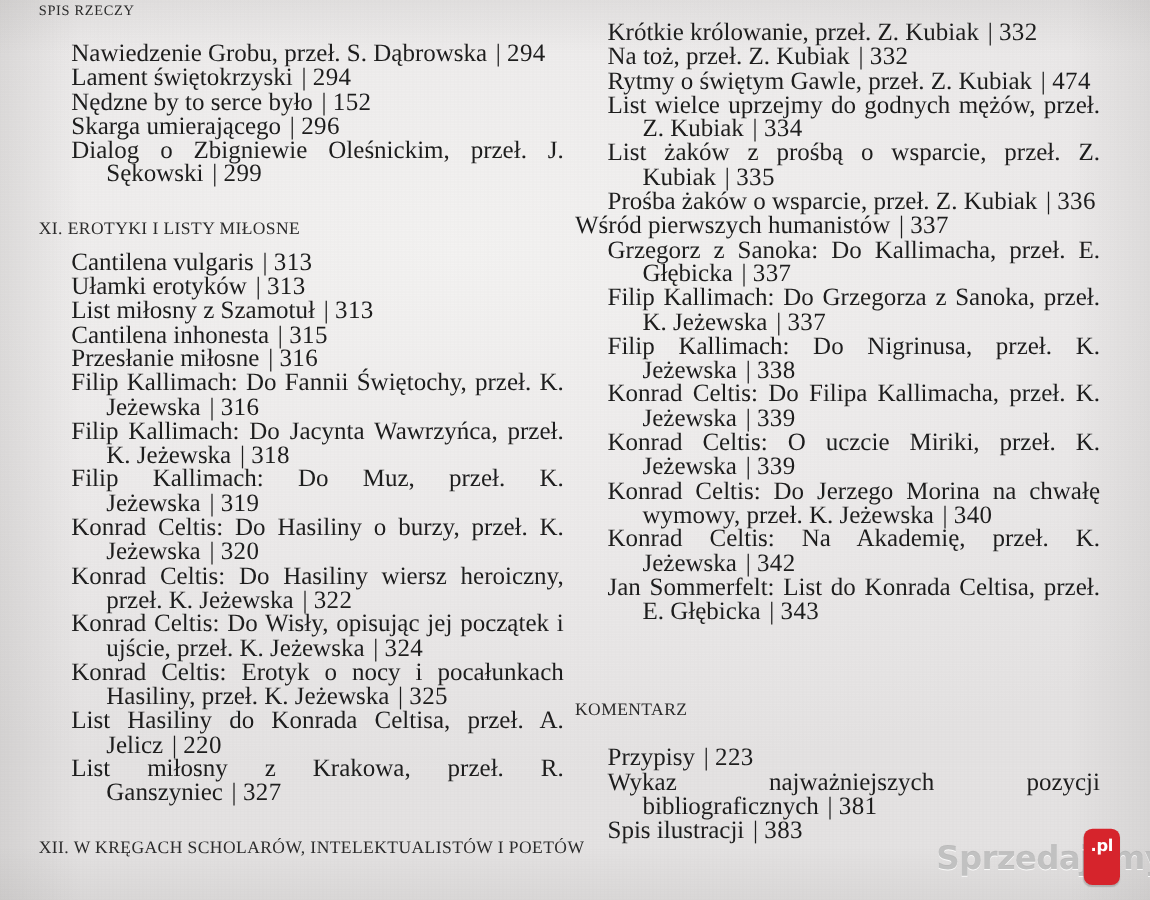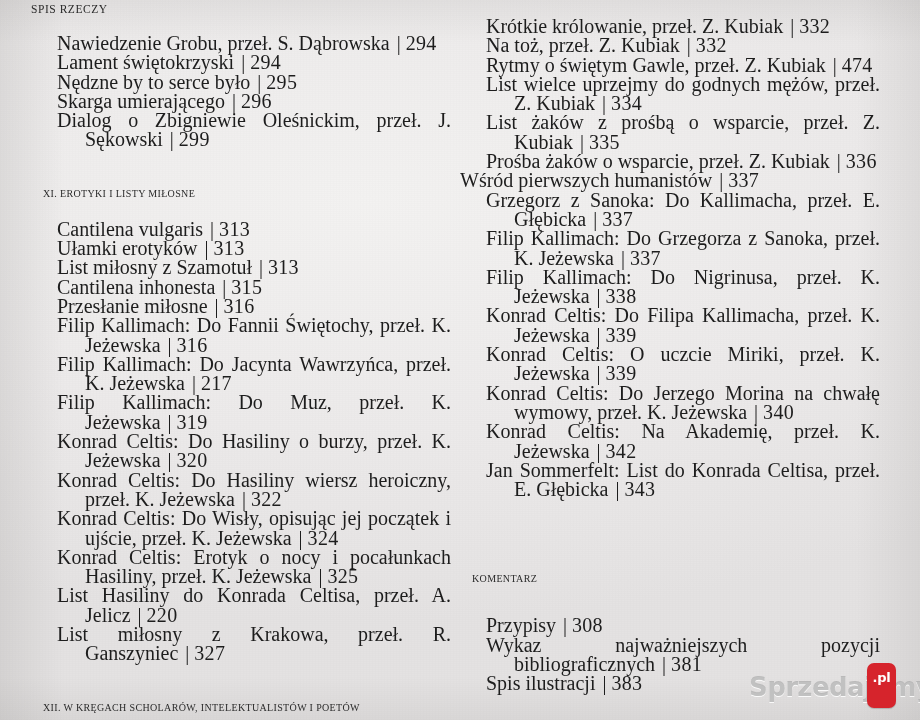--- a/index.html
+++ b/index.html
@@ -50,26 +50,26 @@
     letter-spacing:.55px;
     font-variant:small-caps;
     text-transform:uppercase;
     color:#2a2a2a;
     height:14px;
     margin:3px 0 0 0;
     white-space:nowrap;
   }
 
   .section-head{
-    font-size:10px;
+    font-size:14px;
     letter-spacing:.35px;
     text-transform:uppercase;
     color:#2b2b2b;
     white-space:nowrap;
-    margin:12px;
+    margin:0;
   }
 
   .entry{
     font-size:20px;
     line-height:19.3px;
     color:#1d1d1d;
     text-align:justify;
     text-justify:inter-word;
     margin:0;
     hyphens:manual;
@@ -139,21 +139,21 @@
     <div class="gap-md"></div>
 
     <div>
       <p class="entry lvl1">
         <span>Nawiedzenie Grobu, przeł. S. Dąbrowska</span><span class="sep">|</span><span class="num">294</span>
       </p>
       <p class="entry lvl1">
         <span>Lament świętokrzyski</span><span class="sep">|</span><span class="num">294</span>
       </p>
       <p class="entry lvl1">
-        <span>Nędzne by to serce było</span><span class="sep">|</span><span class="num">295</span>
+        <span>Nędzne by to serce było</span><span class="sep">|</span><span class="num">152</span>
       </p>
       <p class="entry lvl1">
         <span>Skarga umierającego</span><span class="sep">|</span><span class="num">296</span>
       </p>
       <p class="entry lvl1">
         <span>Dialog o Zbigniewie Oleśnickim, przeł. J. Sękowski</span><span class="sep">|</span><span class="num">299</span>
       </p>
     </div>
 
     <div class="gap-lg"></div>
@@ -175,21 +175,21 @@
       <p class="entry lvl1">
         <span>Cantilena inhonesta</span><span class="sep">|</span><span class="num">315</span>
       </p>
       <p class="entry lvl1">
         <span>Przesłanie miłosne</span><span class="sep">|</span><span class="num">316</span>
       </p>
       <p class="entry lvl1">
         <span>Filip Kallimach: Do Fannii Świętochy, przeł. K. Jeżewska</span><span class="sep">|</span><span class="num">316</span>
       </p>
       <p class="entry lvl1">
-        <span>Filip Kallimach: Do Jacynta Wawrzyńca, przeł. K. Jeżewska</span><span class="sep">|</span><span class="num">217</span>
+        <span>Filip Kallimach: Do Jacynta Wawrzyńca, przeł. K. Jeżewska</span><span class="sep">|</span><span class="num">318</span>
       </p>
       <p class="entry lvl1">
         <span>Filip Kallimach: Do Muz, przeł. K. Jeżewska</span><span class="sep">|</span><span class="num">319</span>
       </p>
       <p class="entry lvl1">
         <span>Konrad Celtis: Do Hasiliny o burzy, przeł. K. Jeżewska</span><span class="sep">|</span><span class="num">320</span>
       </p>
       <p class="entry lvl1">
         <span>Konrad Celtis: Do Hasiliny wiersz heroiczny, przeł. K. Jeżewska</span><span class="sep">|</span><span class="num">322</span>
       </p>
@@ -269,21 +269,21 @@
     </div>
 
     <div style="height:62px"></div>
 
     <div class="section-head">KOMENTARZ</div>
 
     <div style="height:20px"></div>
 
     <div>
       <p class="entry lvl1">
-        <span>Przypisy</span><span class="sep">|</span><span class="num">308</span>
+        <span>Przypisy</span><span class="sep">|</span><span class="num">223</span>
       </p>
       <p class="entry lvl1">
         <span>Wykaz najważniejszych pozycji bibliograficznych</span><span class="sep">|</span><span class="num">381</span>
       </p>
       <p class="entry lvl1">
         <span>Spis ilustracji</span><span class="sep">|</span><span class="num">383</span>
       </p>
     </div>
 
   </div>

